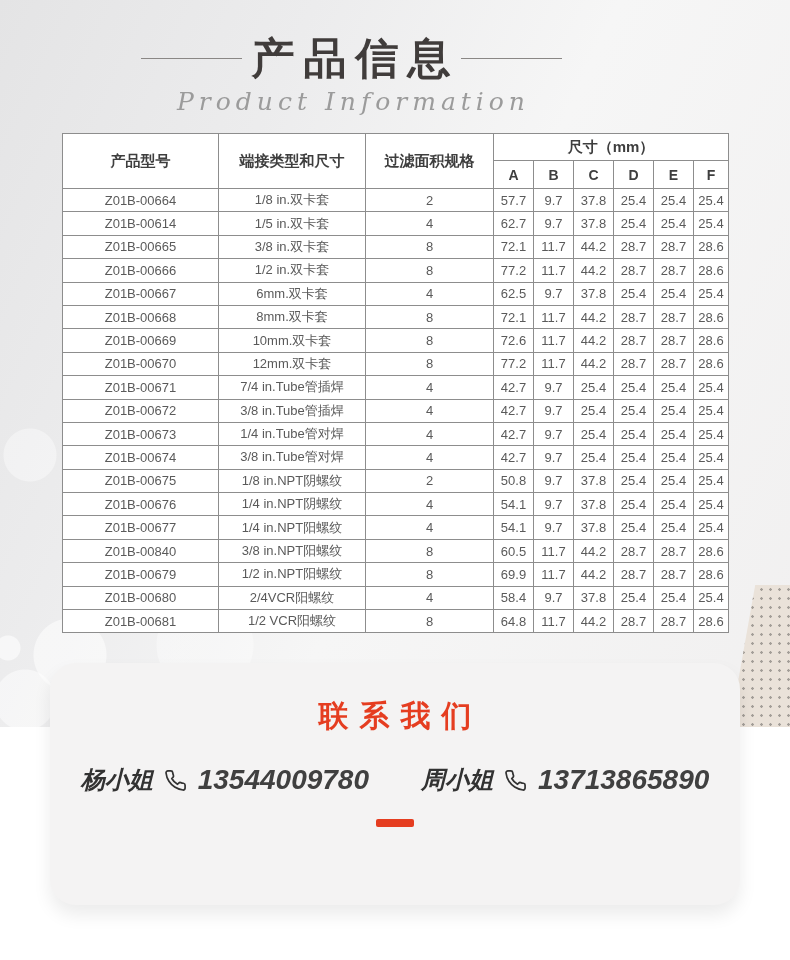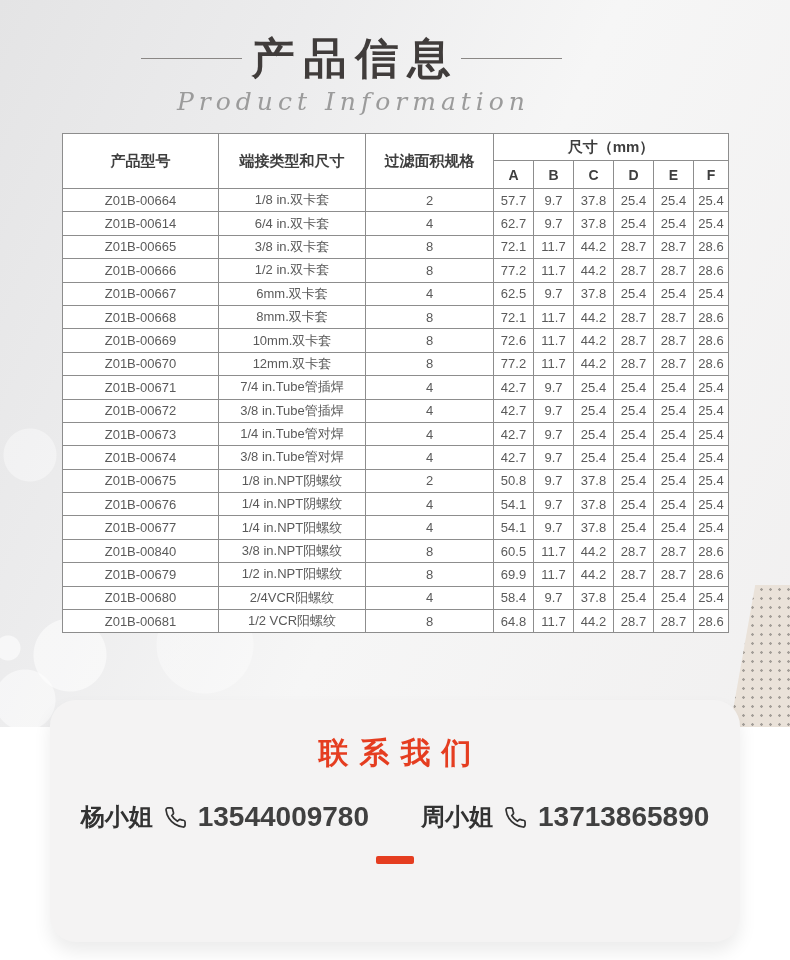--- a/index.html
+++ b/index.html
@@ -49,31 +49,31 @@
     border:1px solid #8d8d8d;text-align:center;vertical-align:middle;
     padding:0;overflow:hidden;white-space:nowrap;
   }
   .data-table thead th{font-size:15px;font-weight:bold;color:#3e3e3e;background:#fff;}
   .data-table thead tr.h1 th{height:26px;}
   .data-table thead tr.h2 th{height:27px;font-size:14px;}
   .data-table tbody tr{height:23.4px;margin-left:40px;}
   .data-table tbody td{font-size:13px;color:#5a5a5a;background:#fff;}
   
   .contact-card{
-    position:absolute;left:50px;top:700px;width:690px;height:242px;
+    position:absolute;left:50px;top:663px;width:690px;height:242px;
     background:#f4f3f3;border-radius:26px;
     box-shadow:0 10px 18px rgba(0,0,0,.08);
     text-align:center;
   }
   .contact-title{
     margin-top:33px;font-size:30px;font-weight:bold;color:#e53d20;
     letter-spacing:11px;margin-right:-11px;
   }
   .contact-row{
-    margin-top:27px;display:flex;justify-content:center;align-items:center;gap:52px;
+    margin-top:27px;display:flex;justify-content:center;align-items:center;gap:52px;font-style:italic;
   }
   .contact-item{display:flex;align-items:center;gap:11px;}
   .contact-name{font-size:24px;font-weight:bold;color:#323232;}
   .phone-icon{width:23px;height:23px;color:#323232;display:inline-block;}
   .contact-phone{font-size:28px;font-weight:bold;color:#404040;}
   .red-bar{width:38px;height:8px;background:#e53d20;border-radius:2px;margin:23px auto 0;}
   .custom-note{
     margin-top:18px;font-size:19px;font-weight:bold;color:#3c3c3c;line-height:30px;
   }
   .custom-note .hl{color:#e53d20;font-size:24px;font-weight:800;padding:0 1px;}
@@ -130,21 +130,21 @@
         <td>57.7</td>
         <td>9.7</td>
         <td>37.8</td>
         <td>25.4</td>
         <td>25.4</td>
         <td>25.4</td>
       </tr>
 
       <tr>
         <td>Z01B-00614</td>
-        <td>6/4 in.双卡套</td>
+        <td>1/5 in.双卡套</td>
         <td>4</td>
         <td>62.7</td>
         <td>9.7</td>
         <td>37.8</td>
         <td>25.4</td>
         <td>25.4</td>
         <td>25.4</td>
       </tr>
 
       <tr>

